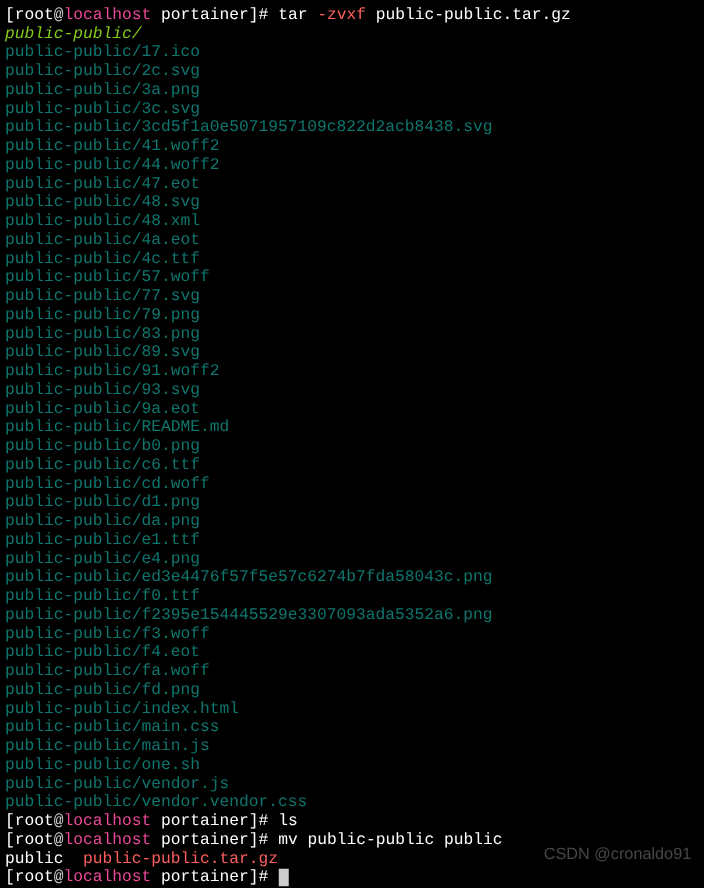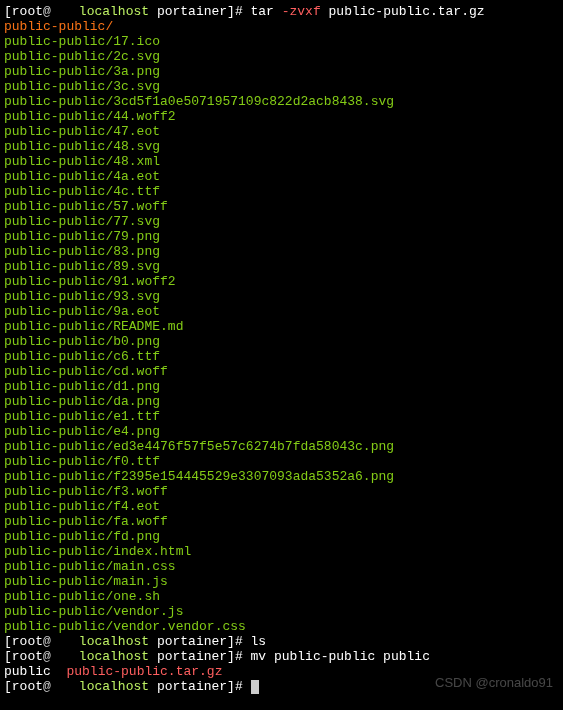--- a/index.html
+++ b/index.html
@@ -18,27 +18,27 @@
       height: 710px;
       overflow: hidden;
       position: relative;
     }
     .line {
       white-space: pre;
     }
     .bracket { color: #fff; }
     .root { color: #fff; text-align: center; }
     .at { color: #ccc; }
-    .host { color: #bef264; padding-left: 28px; }
+    .host { color: #ec4899; }
     .path { color: #fff; text-align: center; }
     .prompt-end { color: #fff; }
     .cmd { color: #fff; }
     .flag { color: #ff5f5f; }
-    .dir-output { color: #f97316; }
-    .file-output { color: #84cc16; margin-top: 12px; }
+    .dir-output { color: #84cc16; font-style: italic; }
+    .file-output { color: #0f766e; margin-top: 12px; }
     .ls-dir { color: #ffffff; }
     .ls-archive { color: #ff5f5f; }
     .cursor {
       display: inline-block;
       width: 8px;
       height: 14px;
       background: #ccc;
       vertical-align: text-bottom;
     }
     .watermark {
@@ -55,20 +55,21 @@
 
 <div>
   <div class="line"><span class="bracket">[</span><span class="root">root</span><span class="at">@</span><span class="host">localhost</span><span> </span><span class="path">portainer</span><span class="prompt-end">]# </span><span class="cmd">tar </span><span class="flag">-zvxf</span><span class="cmd"> public-public.tar.gz</span></div>
   <div id="tar-lines">
       <div class="line"><span class="dir-output">public-public/</span></div>
       <div class="line"><span class="file-output">public-public/17.ico</span></div>
       <div class="line"><span class="file-output">public-public/2c.svg</span></div>
       <div class="line"><span class="file-output">public-public/3a.png</span></div>
       <div class="line"><span class="file-output">public-public/3c.svg</span></div>
       <div class="line"><span class="file-output">public-public/3cd5f1a0e5071957109c822d2acb8438.svg</span></div>
+      <div class="line"><span class="file-output">public-public/41.woff2</span></div>
       <div class="line"><span class="file-output">public-public/44.woff2</span></div>
       <div class="line"><span class="file-output">public-public/47.eot</span></div>
       <div class="line"><span class="file-output">public-public/48.svg</span></div>
       <div class="line"><span class="file-output">public-public/48.xml</span></div>
       <div class="line"><span class="file-output">public-public/4a.eot</span></div>
       <div class="line"><span class="file-output">public-public/4c.ttf</span></div>
       <div class="line"><span class="file-output">public-public/57.woff</span></div>
       <div class="line"><span class="file-output">public-public/77.svg</span></div>
       <div class="line"><span class="file-output">public-public/79.png</span></div>
       <div class="line"><span class="file-output">public-public/83.png</span></div>

